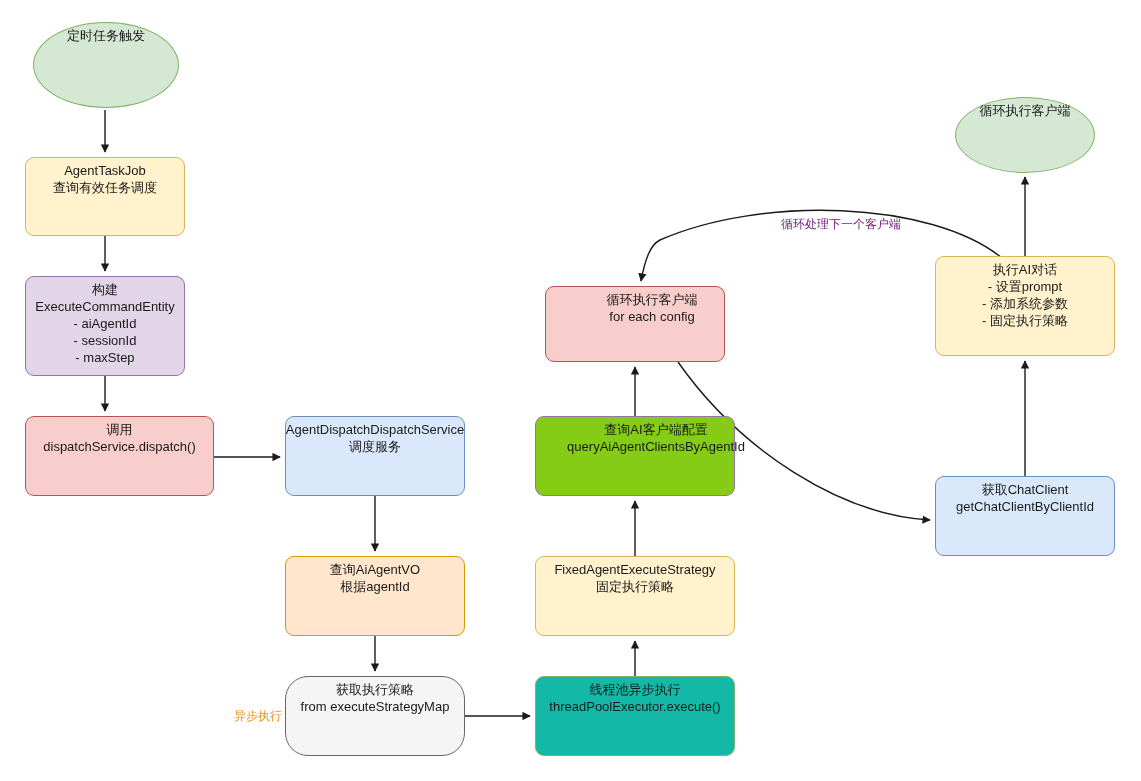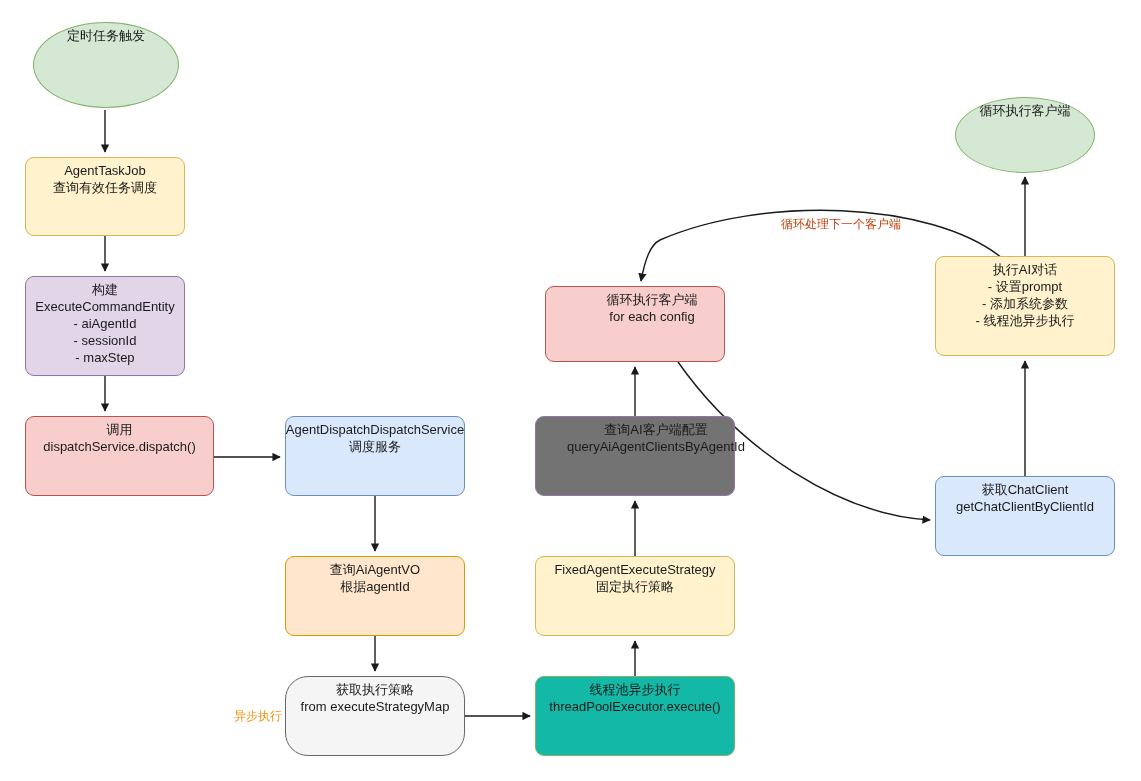--- a/index.html
+++ b/index.html
@@ -46,21 +46,21 @@
   }
   .node.ellipse {
     border-radius: 50%;
     border-width: 1.3px;
     border-style: solid;
   }
   .edge-label {
     position: absolute;
     font-size: 12px;
     line-height: 14px;
-    color: #c2410c;
+    color: #701a75;
     white-space: nowrap;
     background: transparent;
   }
   .edge-label.accent {
     color: #f29111;
     font-weight: normal;
   }
 </style>
 </head>
 <body>
@@ -146,40 +146,40 @@
   <div class="node rect" style="left:535px; top:676px; width:200px; height:80px; background:#14b8a6; border-color:#82b366;">
     <span>线程池异步执行
 threadPoolExecutor.execute()</span>
   </div>
 
   <div class="node rect" style="left:535px; top:556px; width:200px; height:80px; background:#fff2cc; border-color:#d6b656;">
     <span>FixedAgentExecuteStrategy
 固定执行策略</span>
   </div>
 
-  <div class="node rect" style="left:535px; top:416px; width:200px; height:80px; background:#737373; border-color:#9673a6;padding-left:48px;">
+  <div class="node rect" style="left:535px; top:416px; width:200px; height:80px; background:#84cc16; border-color:#9673a6;padding-left:48px;">
     <span>查询AI客户端配置
 queryAiAgentClientsByAgentId</span>
   </div>
 
   <div class="node rect" style="left:545px; top:286px; width:180px; height:76px; background:#f8cecc; border-color:#b85450;padding-left:40px;">
     <span>循环执行客户端
 for each config</span>
   </div>
 
   <div class="node rect" style="left:935px; top:476px; width:180px; height:80px; background:#dae8fc; border-color:#6c8ebf;">
     <span>获取ChatClient
 getChatClientByClientId</span>
   </div>
 
   <div class="node rect" style="left:935px; top:256px; width:180px; height:100px; background:#fff2cc; border-color:#d6b656;">
     <span>执行AI对话
 - 设置prompt
 - 添加系统参数
-- 线程池异步执行</span>
+- 固定执行策略</span>
   </div>
 
   <div class="node ellipse" style="left:955px; top:97px; width:140px; height:76px; background:#d5e8d4; border-color:#82b366;">
     <span>循环执行客户端</span>
   </div>
 
   <div class="edge-label accent" style="left:234px; top:709px;">
     <span>异步执行</span>
   </div>
 

